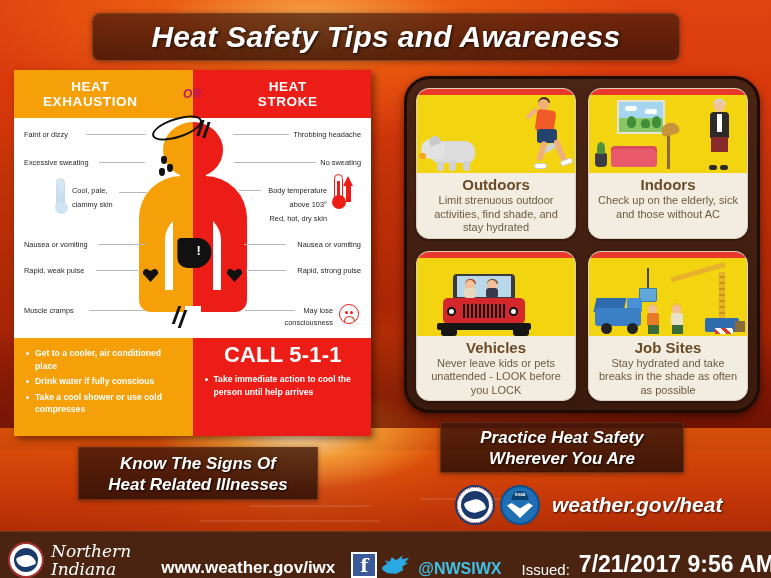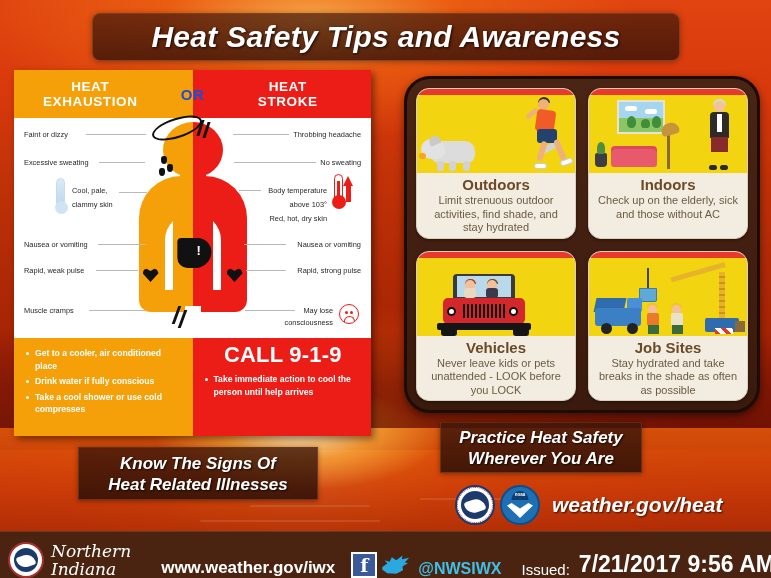--- a/index.html
+++ b/index.html
@@ -62,22 +62,23 @@
   .ic-h-left { width:50%; background:#f5a009; display:flex; align-items:center; justify-content:center; }
   .ic-h-right { width:50%; background:#ec1c17; display:flex; align-items:center; justify-content:center; }
   .ic-h-left .lbl, .ic-h-right .lbl {
     color:#fff; font-weight:bold; font-size:13.5px; line-height:15px;
     text-align:center; letter-spacing:.6px;
   }
   .ic-h-left .lbl { padding-right:26px; }
   .ic-h-right .lbl { padding-left:12px; }
   .ic-or {
     position:absolute; left:50%; top:50%; transform:translate(-50%,-50%);
-    color:#1d4ed8; font-weight:bold; font-size:15px; letter-spacing:.5px;
+    color:#be185d; font-weight:bold; font-size:12px; letter-spacing:.5px;
     z-index:3;
+    font-style:italic;
   }
 
   .ic-body { position:relative; height:220px; background:#fff; }
 
   
   .figure { position:absolute; left:50%; top:2px; transform:translateX(-50%); width:120px; height:216px; }
   .fig-head {
     position:absolute; left:50%; transform:translateX(-50%); top:2px;
     width:60px; height:56px; border-radius:50%;
     background:linear-gradient(to right, #f5a009 0 50%, #ec1c17 50% 100%);
@@ -179,21 +180,21 @@
     background:linear-gradient(rgba(62,22,10,.80), rgba(44,15,6,.86));
     border:1px solid rgba(140,80,45,.45);
     display:flex; flex-direction:column; align-items:center; justify-content:center;
     box-shadow:0 1px 5px rgba(0,0,0,.4);
   }
   .banner .line {
     color:#fff; font-weight:bold; font-style:italic; font-size:17px; line-height:21px;
     text-shadow:1px 1px 2px rgba(0,0,0,.75); white-space:nowrap;
   }
   #know-banner { left:78px; top:447px; width:240px; height:53px; }
-  #practice-banner { left:440px; top:422px; width:202px; height:51px; }
+  #practice-banner { left:440px; top:422px; width:244px; height:51px; }
 
   
   #tips-panel {
     position:absolute; left:404px; top:76px; width:356px; height:337px;
     background:linear-gradient(#4a2414, #3a1a0d);
     border:3px solid #1d0c05; border-radius:26px;
     box-shadow:0 3px 9px rgba(0,0,0,.5);
     padding:9px; display:grid; grid-template-columns:1fr 1fr; gap:12px;
   }
   .tip-card {
@@ -414,21 +415,21 @@
 
   <div class="ic-actions">
     <div class="act-left">
       <ul class="bullets">
         <li>Get to a cooler, air conditioned place</li>
         <li>Drink water if fully conscious</li>
         <li>Take a cool shower or use cold compresses</li>
       </ul>
     </div>
     <div class="act-right">
-      <div class="call911">CALL 9-1-9</div>
+      <div class="call911">CALL 5-1-1</div>
       <ul class="bullets">
         <li>Take immediate action to cool the person until help arrives</li>
       </ul>
     </div>
   </div>
 </div>
 
 <div class="banner" id="know-banner">
   <div class="line">Know The Signs Of</div>
   <div class="line">Heat Related Illnesses</div>

